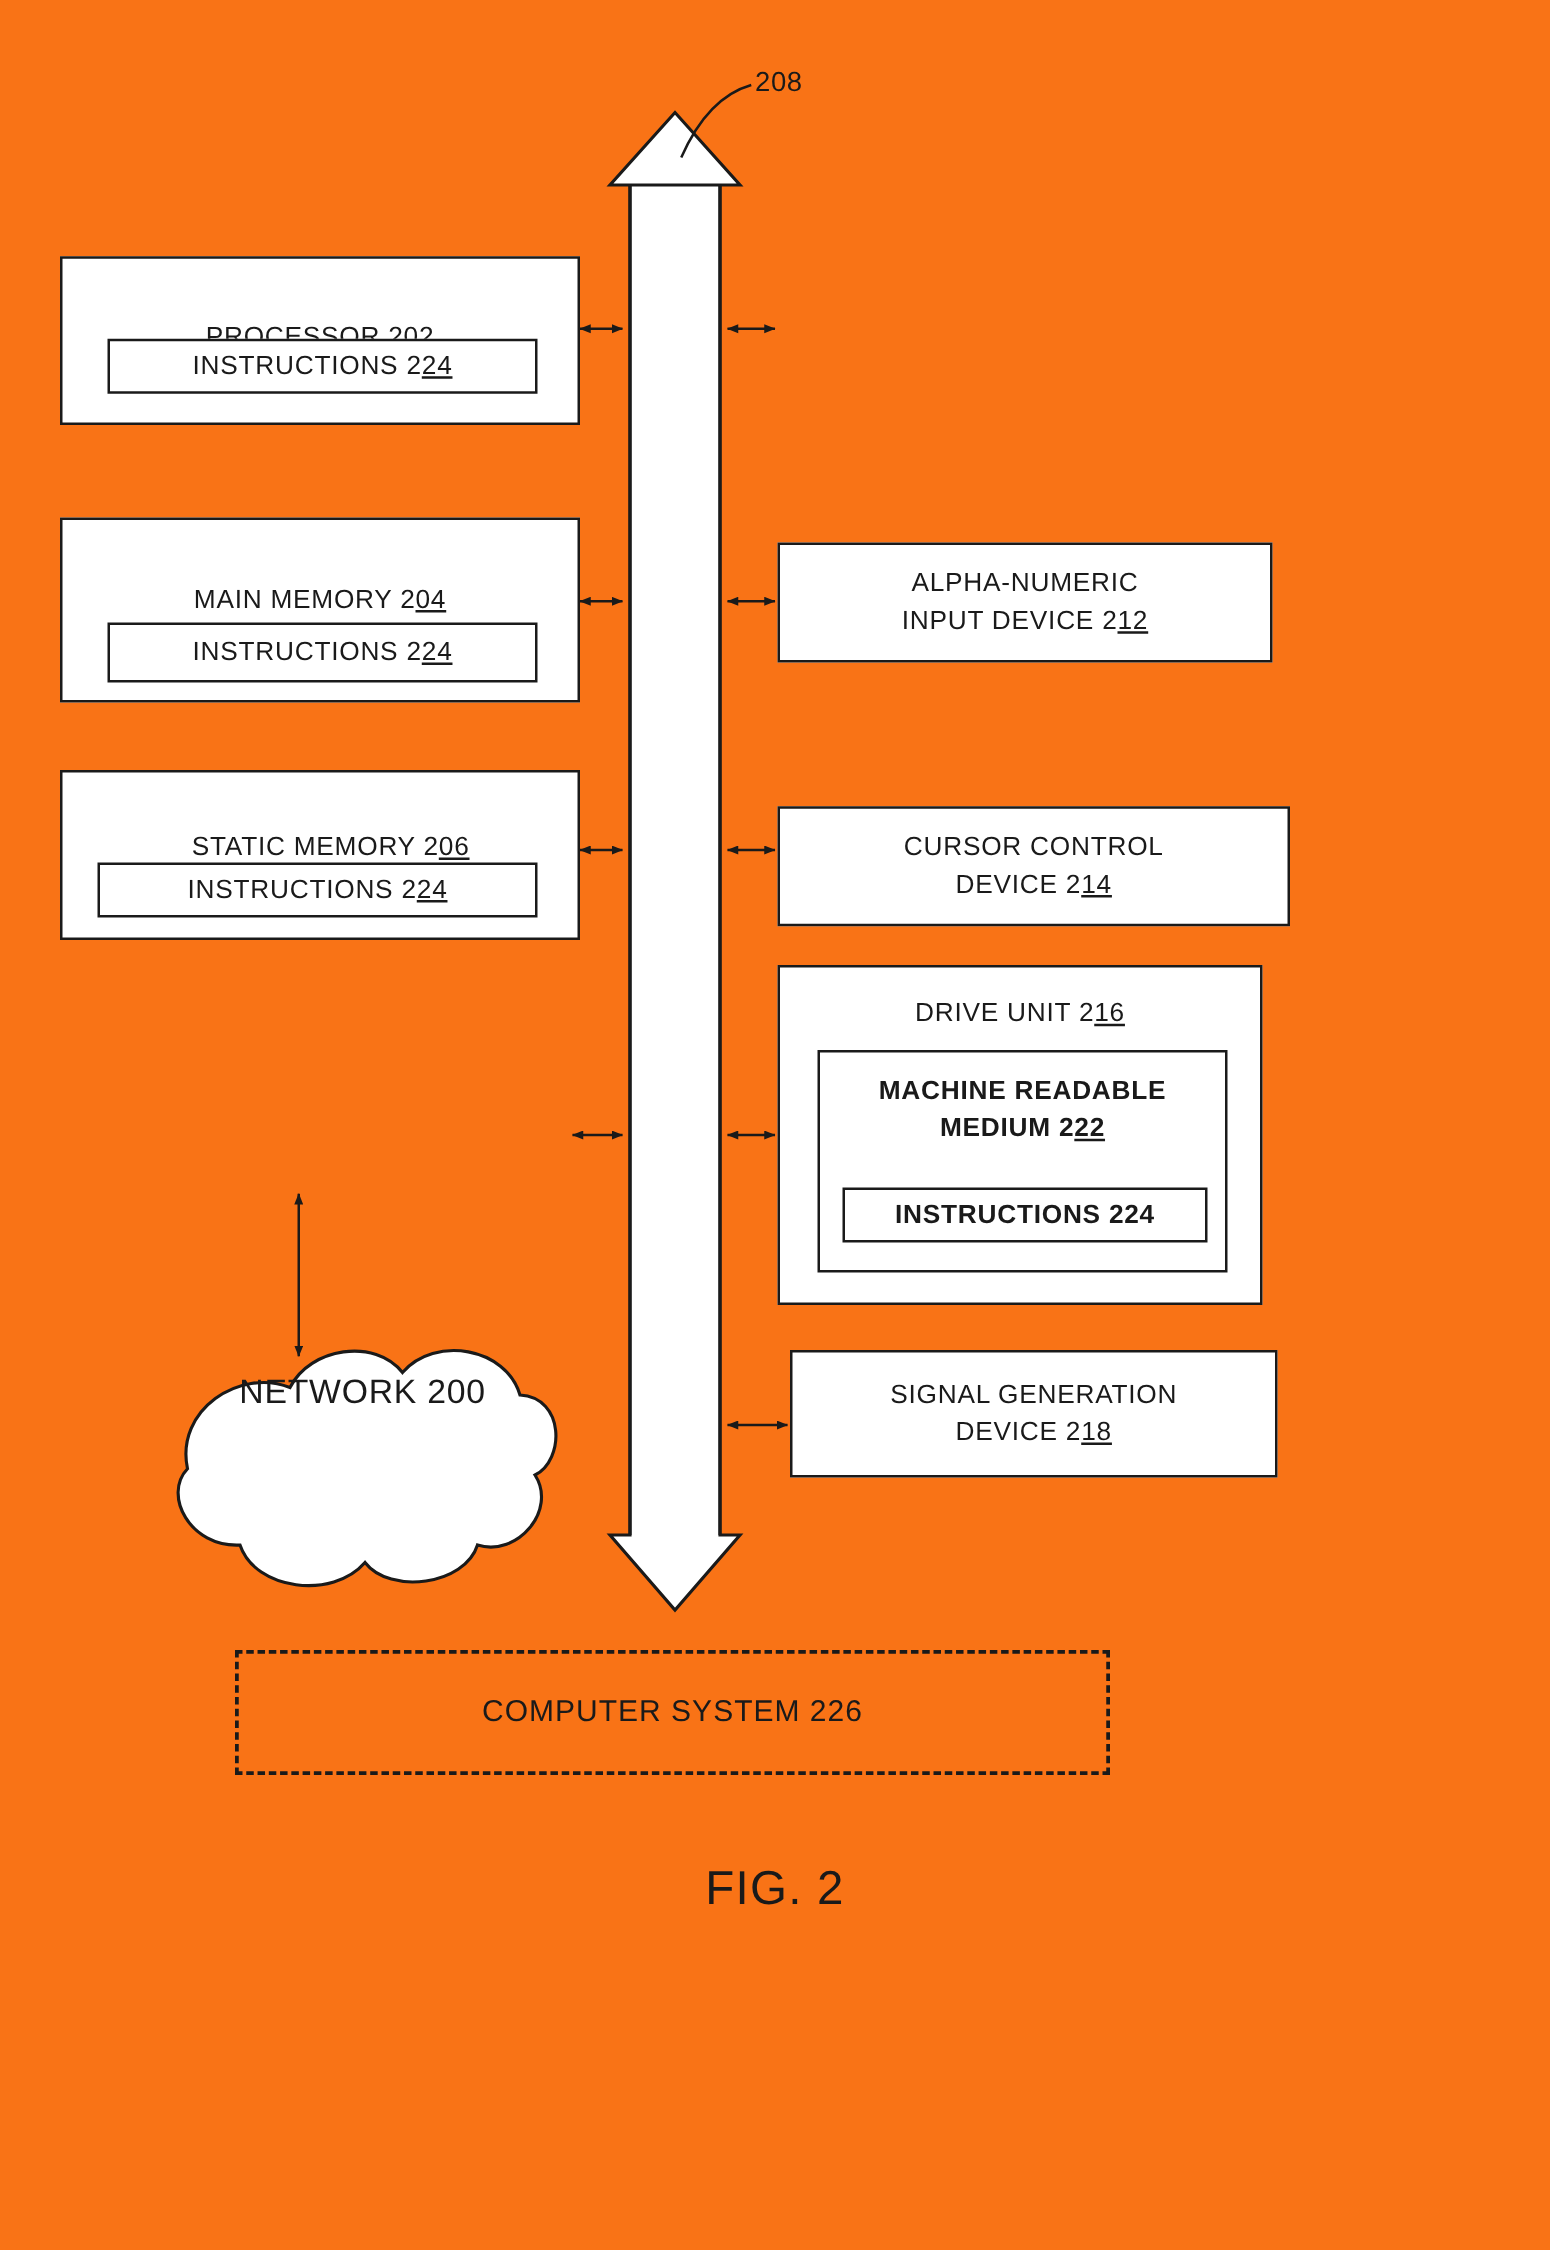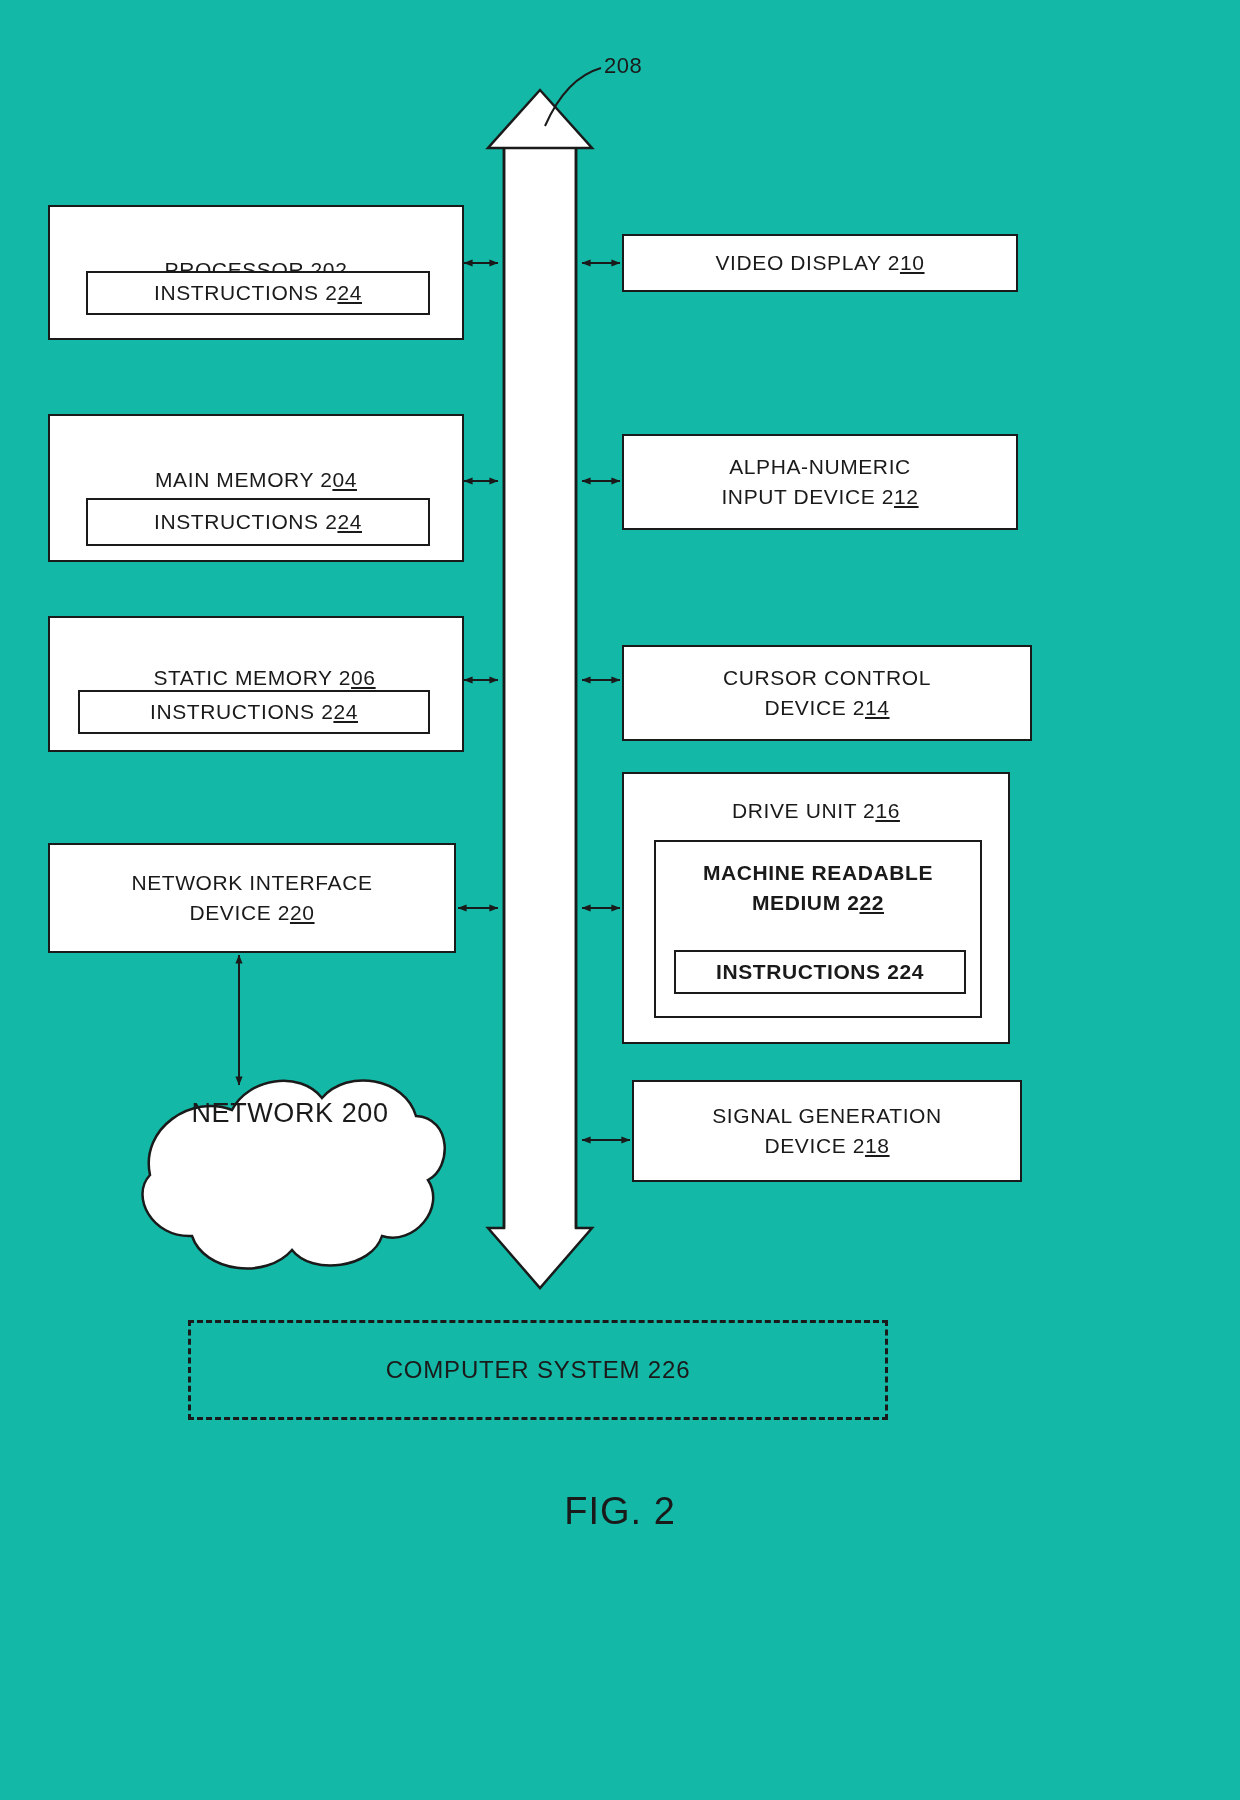--- a/index.html
+++ b/index.html
@@ -10,21 +10,21 @@
   }
   body {
     font-family: "Liberation Sans", sans-serif;
     color: #000000;
   }
   #page {
     position: relative;
     width: 1240px;
     height: 1800px;
     overflow: hidden;
-    background: #14b8a6;
+    background: #f97316;
   }
 
   
   .box {
     position: absolute;
     box-sizing: border-box;
     border: 2px solid #1a1a1a;
     background: #ffffff;
     display: flex;
     flex-direction: column;
@@ -209,36 +209,25 @@
     <div class="box-label" style="margin-bottom:12px;">
       <span>STATIC MEMORY 2</span><span class="u">06</span>
     </div>
     <div class="inner-box" style="left:28px; top:72px; width:352px; height:44px;">
       <div class="box-label">
         <span>INSTRUCTIONS 2</span><span class="u">24</span>
       </div>
     </div>
   </div>
 
-  <div class="box" style="left:48px; top:843px; width:408px; height:110px;">
-    <div class="box-label">NETWORK INTERFACE</div>
-    <div class="box-label">
-      <span>DEVICE 2</span><span class="u">20</span>
-    </div>
-  </div>
 
   <div id="cloud-label">
     <span>NETWORK 2</span><span class="u">00</span>
   </div>
 
-  <div class="box" style="left:622px; top:234px; width:396px; height:58px;">
-    <div class="box-label">
-      <span>VIDEO DISPLAY 2</span><span class="u">10</span>
-    </div>
-  </div>
 
   <div class="box" style="left:622px; top:434px; width:396px; height:96px;">
     <div class="box-label">ALPHA-NUMERIC</div>
     <div class="box-label">
       <span>INPUT DEVICE 2</span><span class="u">12</span>
     </div>
   </div>
 
   <div class="box" style="left:622px; top:645px; width:410px; height:96px;">
     <div class="box-label">CURSOR CONTROL</div>

